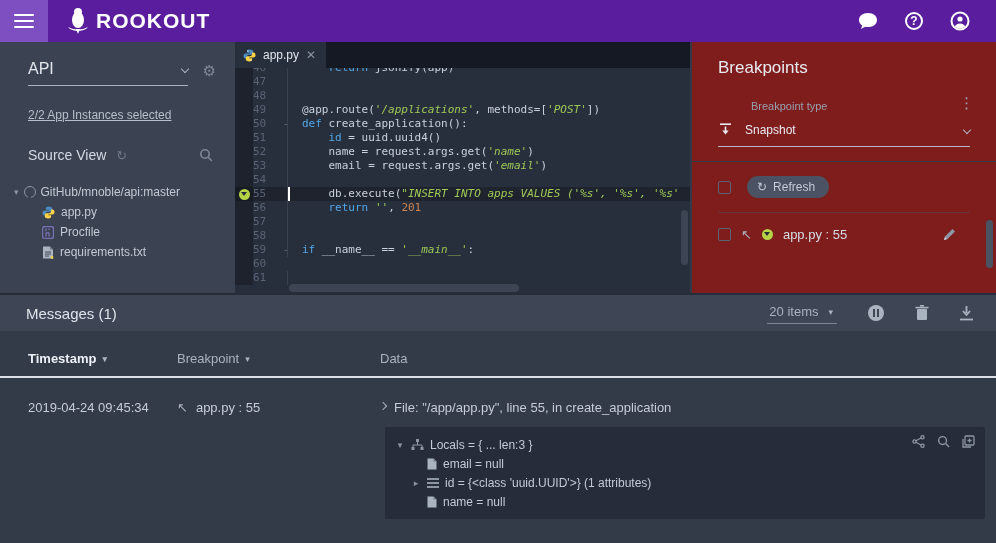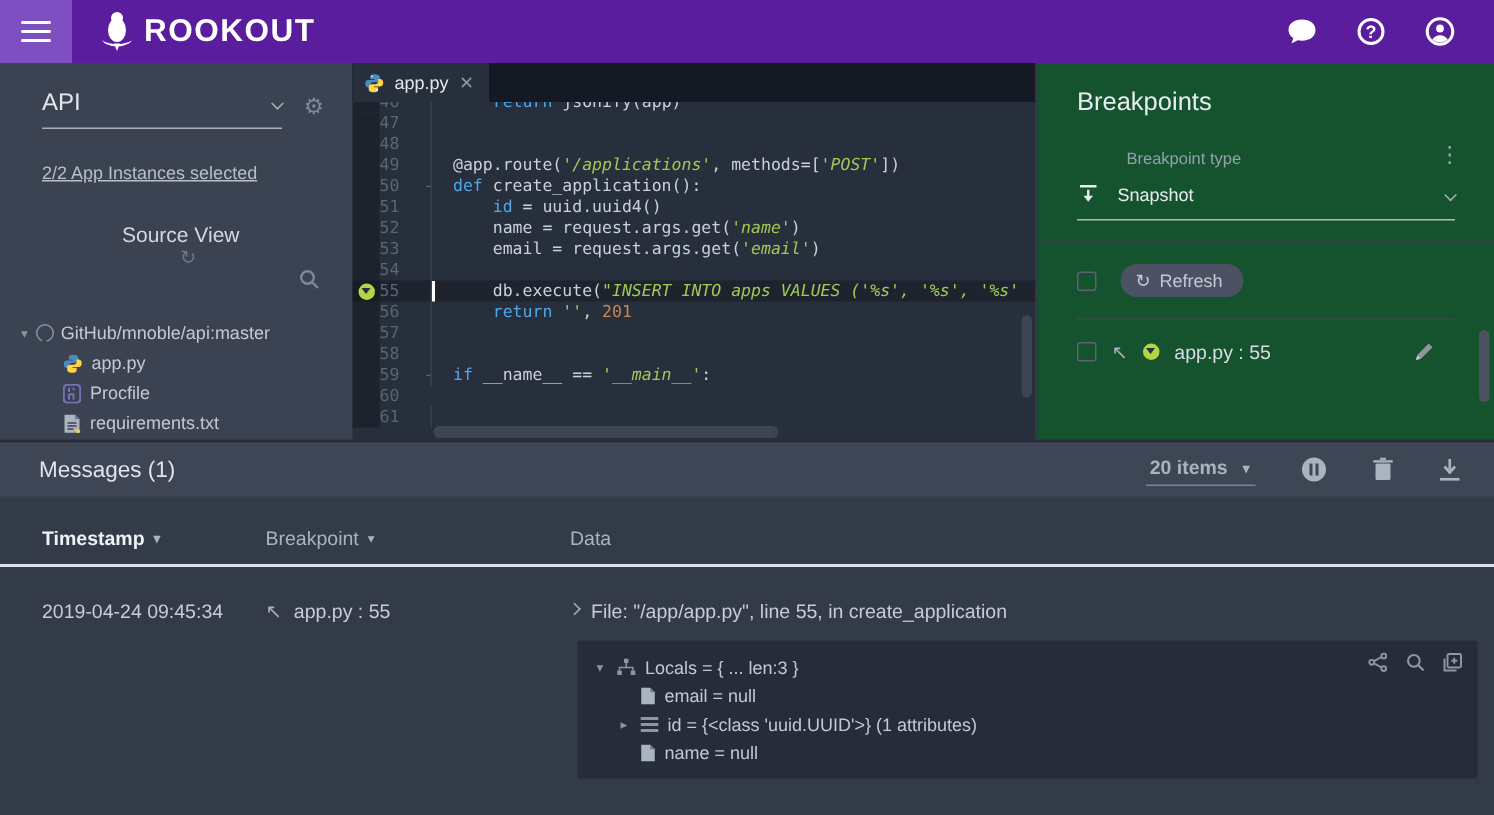--- a/index.html
+++ b/index.html
@@ -20,21 +20,21 @@
   
   .content { display:flex; flex:0 0 251px; height:251px; }
 
   
   .left-panel { width:235px; background:#3b4251; padding:18px 0 0 28px; position:relative; color:#cdd3dd; }
   .api-row { width:160px; position:relative; }
   .api-value { font-size:16px; color:#e3e7ec; }
   .api-underline { border-bottom:1px solid #aab1bd; padding-bottom:7px; display:flex; justify-content:space-between; align-items:center; }
   .gear { position:absolute; right:-28px; top:2px; color:#7e8899; font-size:15px; cursor:pointer; }
   .instances { display:inline-block; margin-top:22px; font-size:12px; color:#b7bfcb; text-decoration:underline; cursor:pointer; }
-  .source-view { margin-top:24px; display:flex; align-items:center; font-size:14px; color:#d4d9e1; width:185px;flex-direction:column; }
+  .source-view { margin-top:24px; display:flex; align-items:center; font-size:14px; color:#d4d9e1; width:185px; }
   .sv-refresh { margin-left:10px; color:#6d7788; font-size:13px; cursor:pointer; }
   .sv-search { margin-left:auto; color:#7e8899; cursor:pointer; }
   .tree { margin-top:22px; font-size:12px; color:#c3cad5; }
   .tree-root { display:flex; align-items:center; gap:5px; margin-left:-14px; cursor:pointer; }
   .caret { color:#8b94a3; font-size:9px; }
   .tree-file { display:flex; align-items:center; gap:6px; margin:6px 0 0 14px; cursor:pointer; }
   .gh-ring { width:12px; height:12px; border:1.5px solid #8b94a3; border-radius:50%; position:relative; }
   .gh-ring:after { content:""; position:absolute; left:3px; bottom:-2px; width:3px; height:4px; background:#3b4251; }
 
   
@@ -55,42 +55,42 @@
   .code-line.hl .code-text { box-shadow:inset 2px 0 0 #ffffff; }
   .tok-k { color:#51a7e8; }
   .tok-s { color:#9fca56; font-style:italic; }
   .tok-n { color:#cd8552; }
   .bp-dot { width:11px; height:11px; border-radius:50%; background:#b6d345; position:relative; }
   .bp-dot:after { content:""; position:absolute; left:2.5px; top:3px; border-left:3px solid transparent; border-right:3px solid transparent; border-top:4px solid #272e3c; }
   .h-scroll { position:absolute; left:54px; bottom:1px; width:230px; height:8px; border-radius:4px; background:#3d4555; cursor:pointer; }
   .v-scroll { position:absolute; right:2px; bottom:28px; width:7px; height:55px; border-radius:4px; background:#3d4555; cursor:pointer; }
 
   
-  .right-panel { flex:1; background:#14532d; padding:16px 26px 0 26px; color:#cdd3dd; position:relative; border-left:2px solid #333a47; }
+  .right-panel { flex:1; background:#7f1d1d; padding:16px 26px 0 26px; color:#cdd3dd; position:relative; border-left:2px solid #333a47; }
   .bp-title { font-size:17px; color:#e8ebf0; }
   .kebab { position:absolute; right:22px; top:52px; color:#9aa3b1; font-size:15px; cursor:pointer; letter-spacing:0; }
   .bp-type-label { margin-top:22px; font-size:11px; color:#97a0ae;margin-left:33px; }
   .bp-select { margin-top:10px; display:flex; align-items:center; gap:12px; border-bottom:1px solid #b2b9c4; padding-bottom:9px; cursor:pointer; }
   .bp-select .val { font-size:12px; color:#e8ebf0; flex:1; }
   .section-split { margin:14px -26px 0 -26px; border-top:1px solid #353c4a; }
   .refresh-row { margin-top:14px; display:flex; align-items:center; gap:16px; }
   .checkbox { width:13px; height:13px; border:1px solid #5b6374; border-radius:2px; cursor:pointer; }
   .refresh-pill { background:#4a5263; border-radius:13px; padding:4px 14px 4px 10px; display:flex; align-items:center; gap:6px; color:#c3cad5; font-size:12px; cursor:pointer; }
   .bp-divider { margin-top:14px; border-top:1px solid #48506077; }
   .bp-item { margin-top:14px; display:flex; align-items:center; gap:10px; cursor:pointer; }
   .nw-arrow { color:#aab1bd; font-size:13px; }
   .bp-item-label { color:#d7dce4; font-size:13px; }
   .pencil { margin-left:auto; margin-right:14px; color:#8d96a5; cursor:pointer; }
   .rp-scroll { position:absolute; right:3px; top:178px; width:7px; height:48px; border-radius:4px; background:#4a5262; cursor:pointer; }
 
   
   .messages { flex:1; display:flex; flex-direction:column; border-top:2px solid #262c38; background:#333a48; }
   .msg-header { height:36px; background:#3e4554; display:flex; align-items:center; padding:0 22px 0 26px; flex:0 0 36px; }
   .msg-title { color:#dfe3ea; font-size:15px; }
-  .msg-tools { margin-left:auto; display:flex; align-items:center; gap:30px; color:#aab3c0;font-weight:bold; }
+  .msg-tools { margin-left:auto; display:flex; align-items:center; gap:30px; color:#aab3c0; }
   .page-size { display:flex; align-items:center; gap:10px; font-size:13px; border-bottom:1px solid #7d8696; padding:2px 4px 4px 2px; cursor:pointer; }
   .msg-tool-icon { cursor:pointer; display:flex; align-items:center; }
   .tbl-head { display:grid; grid-template-columns:149px 203px 1fr; padding:20px 0 10px 28px; border-bottom:2px solid #dde1e7; margin-right:0; }
   .th { font-size:13px; color:#aab3c0; display:flex; align-items:center; gap:6px; cursor:pointer; }
   .th.primary { color:#eef1f5; font-weight:bold; }
   .sort-arrow { font-size:9px; color:#aab3c0; }
   .tbl-row { display:grid; grid-template-columns:149px 203px 1fr; padding:22px 0 0 28px; color:#c6cdd8; font-size:13px; }
   .cell-bp { display:flex; align-items:flex-start; gap:8px; }
   .cell-data { display:flex; align-items:flex-start; gap:8px; cursor:pointer; }
   .chev { display:inline-block; width:6px; height:6px; border-right:1.5px solid #aab3c0; border-bottom:1.5px solid #aab3c0; }

